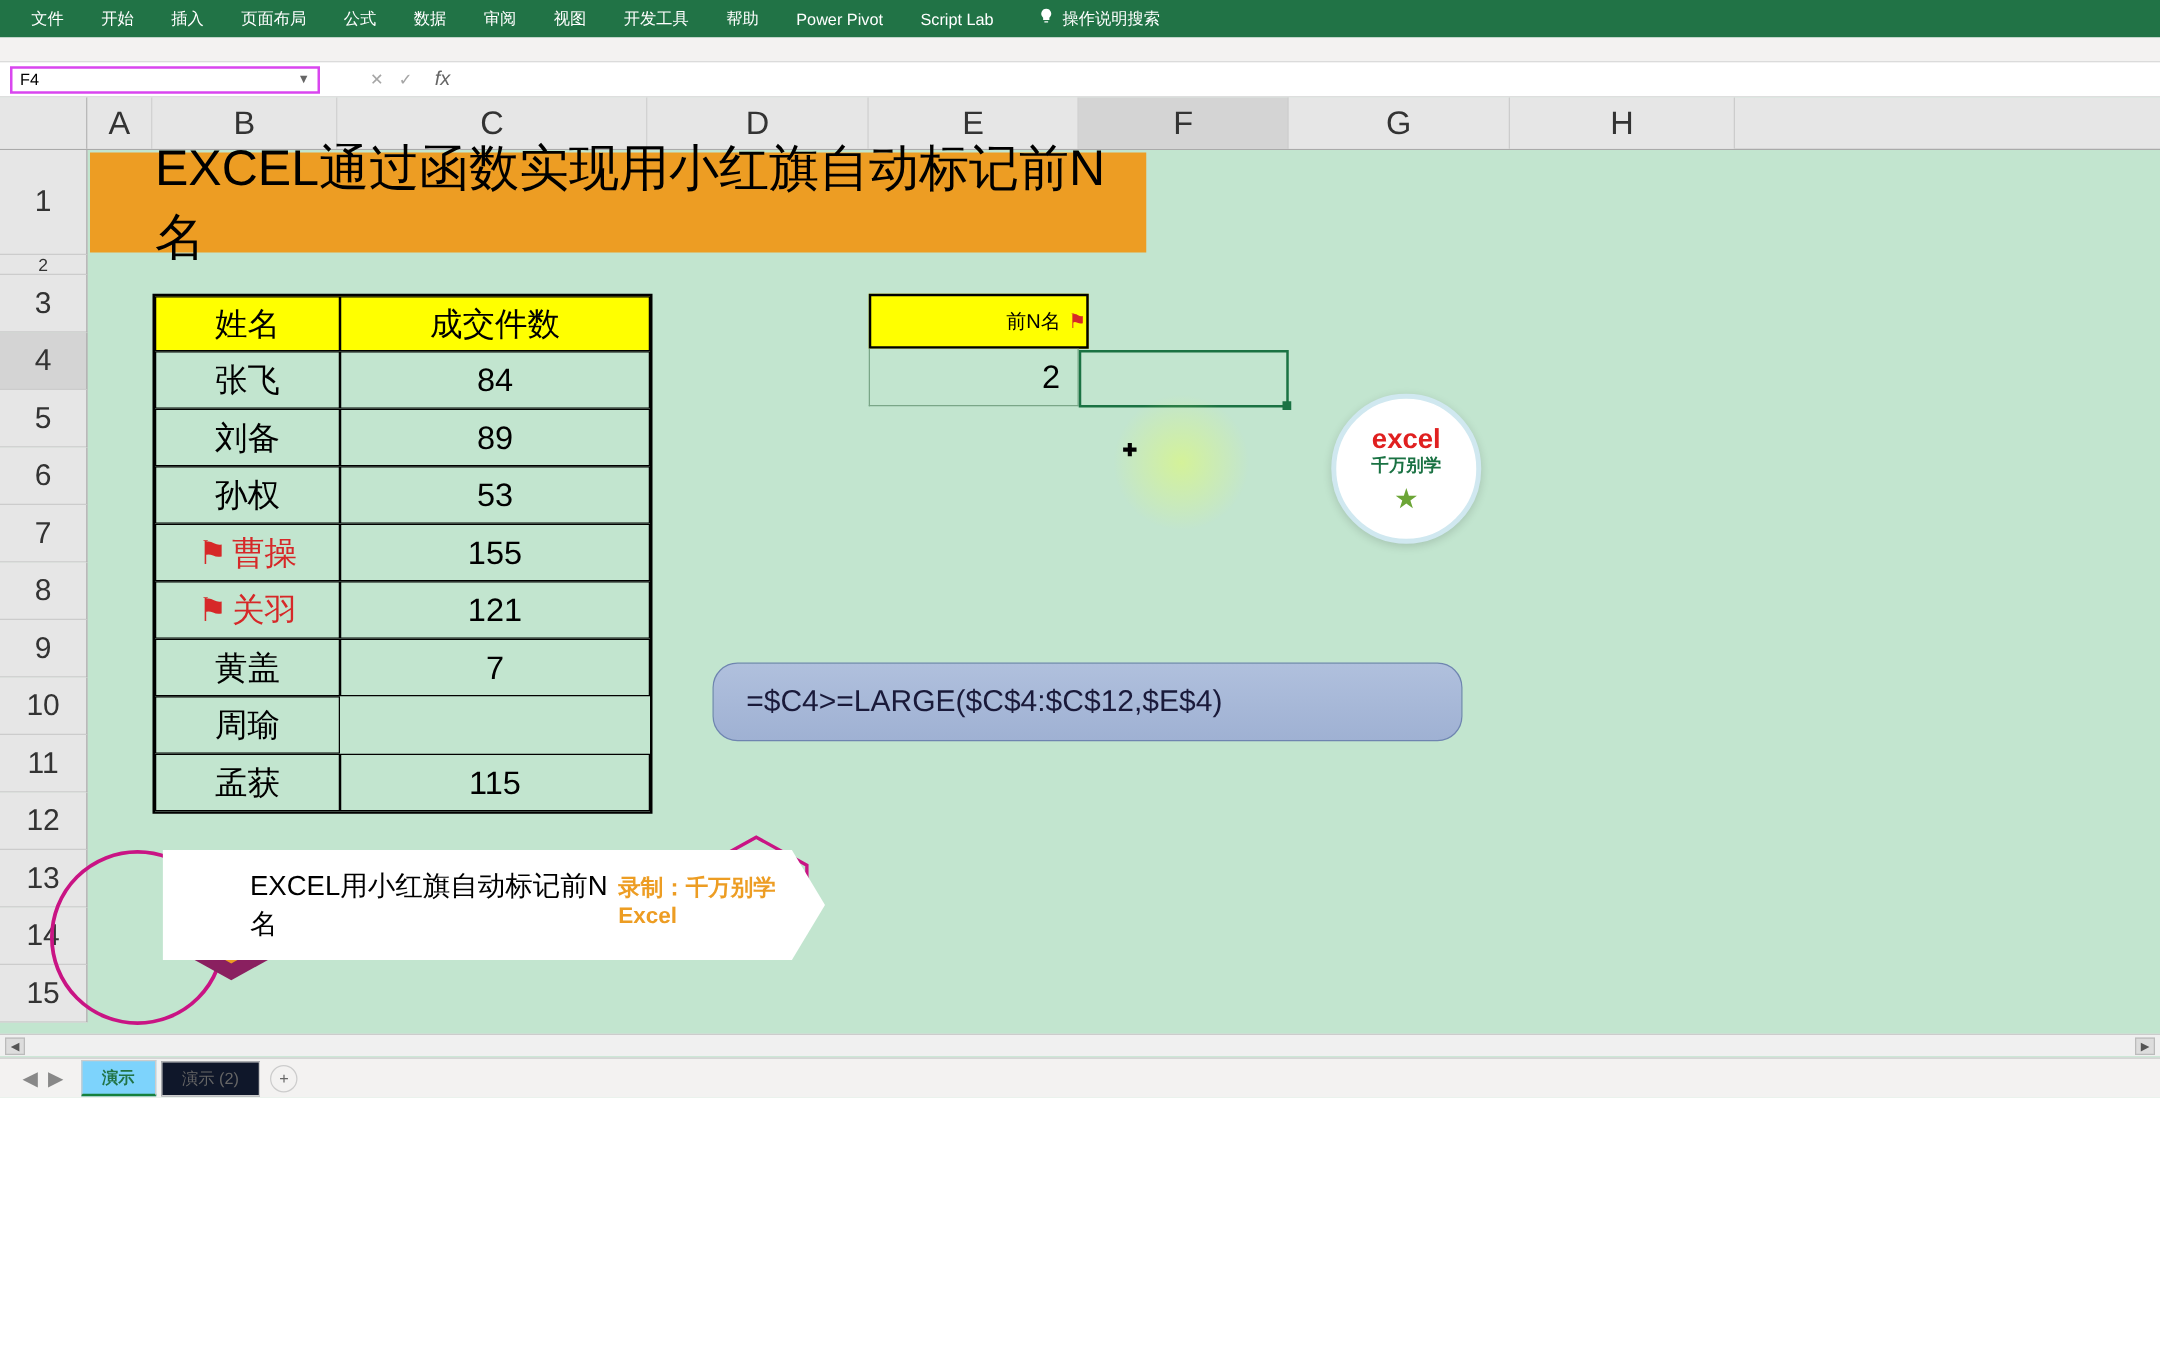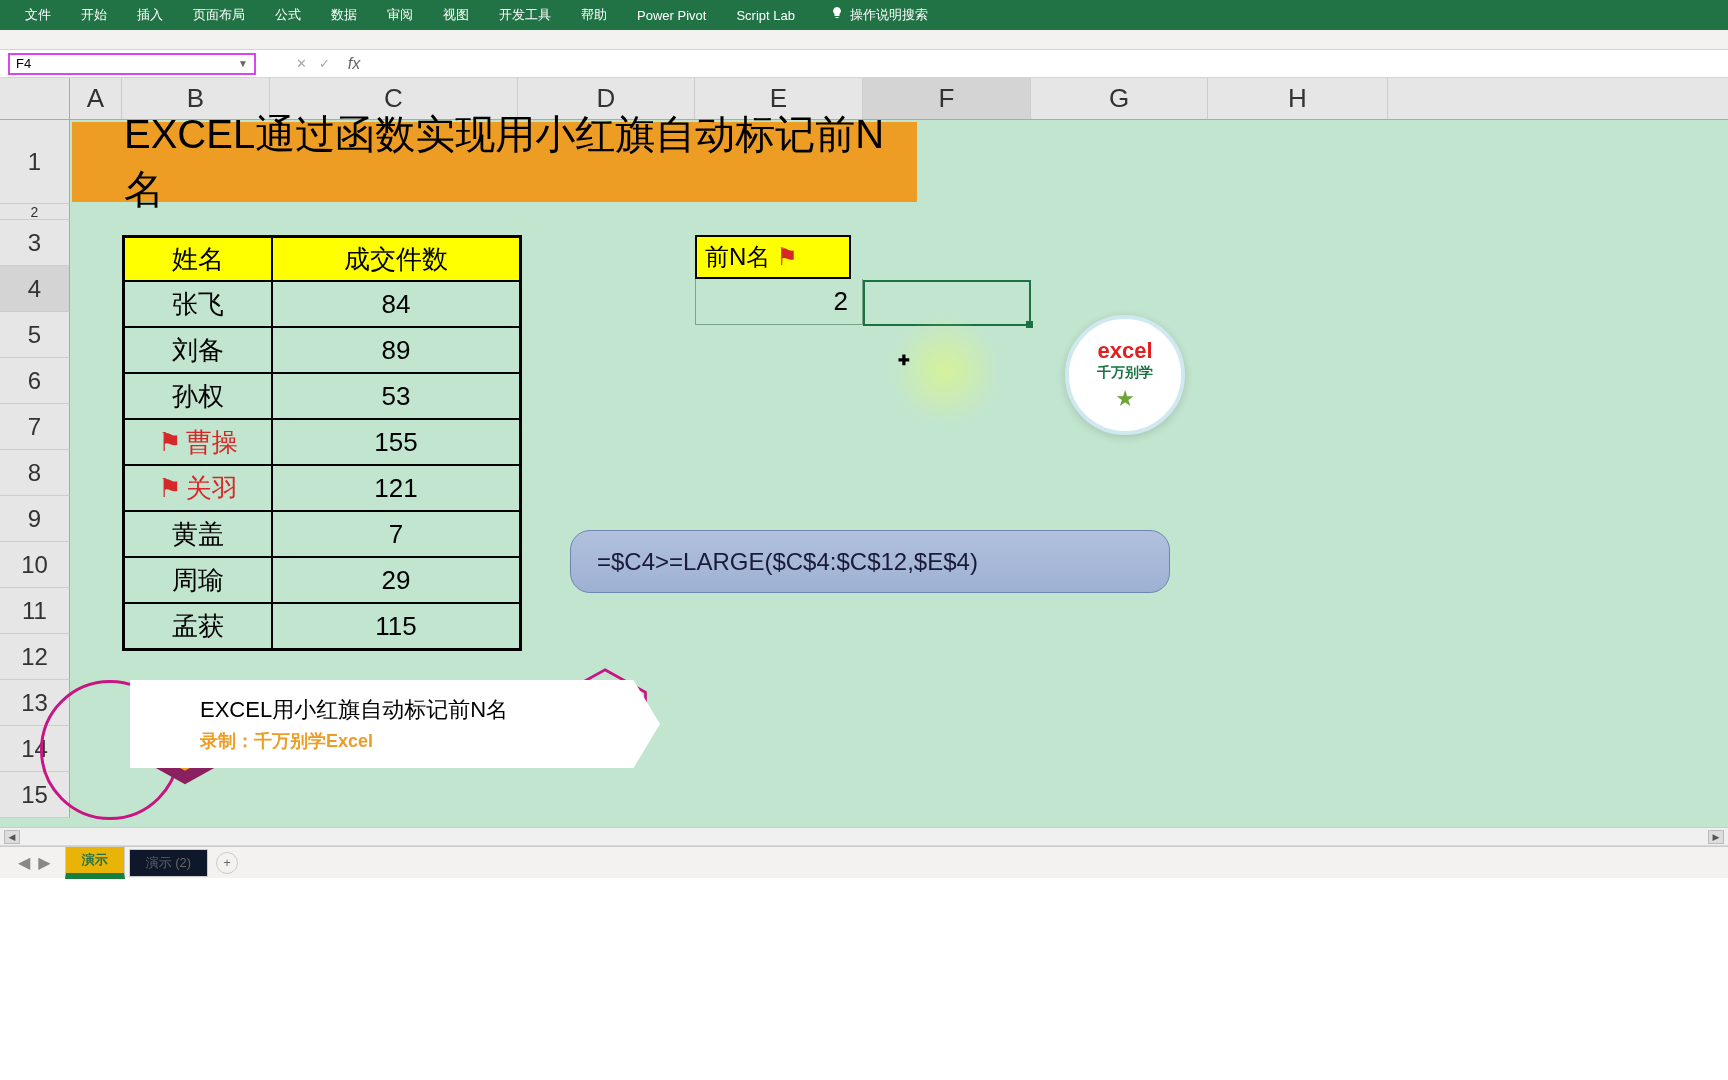--- a/index.html
+++ b/index.html
@@ -39,50 +39,50 @@
     .data-table { position: absolute; left: 52px; top: 115px; border: 2px solid #000; }
     .data-table .tr { display: flex; }
     .data-table .th { background: #ffff00; border: 1px solid #000; display: flex; align-items: center; justify-content: center; font-size: 26px; height: 44px; }
     .data-table .td { border: 1px solid #000; display: flex; align-items: center; justify-content: center; font-size: 26px; height: 46px; background: #c2e5cf; }
     .col-b { width: 148px; }
     .col-c { width: 248px; }
     .flagged { color: #d62828; }
     .flag-icon { margin-right: 4px; }
     
     .param-box { position: absolute; left: 625px; top: 115px; }
-    .param-header { background: #ffff00; border: 2px solid #000; width: 156px; height: 44px; display: flex; align-items: center; padding-left: 8px; font-size: 24px; }
+    .param-header { background: #ffff00; border: 2px solid #000; width: 176px; height: 44px; display: flex; align-items: center; padding-left: 8px; font-size: 16px; justify-content: flex-end; }
     .param-value { border-left: 1px solid #7aa688; border-bottom: 1px solid #7aa688; border-right: 1px solid #7aa688; width: 168px; height: 46px; display: flex; align-items: center; justify-content: flex-end; padding-right: 14px; font-size: 26px; background: #c2e5cf; }
     
     .active-cell { position: absolute; left: 793px; top: 160px; width: 168px; height: 46px; border: 2px solid #1a7243; background: #c2e5cf; }
     .fill-handle { position: absolute; right: -4px; bottom: -4px; width: 7px; height: 7px; background: #1a7243; }
     
     .cursor-glow { position: absolute; left: 820px; top: 195px; width: 110px; height: 110px; border-radius: 50%; background: radial-gradient(circle, rgba(230,255,100,0.5) 0%, rgba(230,255,100,0) 70%); pointer-events: none; }
     .plus-cursor { position: absolute; left: 828px; top: 232px; color: #000; font-size: 14px; font-weight: bold; pointer-events: none; }
     
     .logo-badge { position: absolute; left: 995px; top: 195px; width: 120px; height: 120px; border-radius: 50%; background: #fff; border: 4px solid #d0e8f0; display: flex; flex-direction: column; align-items: center; justify-content: center; box-shadow: 0 2px 8px rgba(0,0,0,0.15); }
     .logo-text1 { color: #e02020; font-size: 22px; font-weight: bold; }
     .logo-text2 { color: #1a7243; font-size: 14px; font-weight: bold; }
     .logo-star { color: #6ca536; font-size: 22px; margin-top: 4px; }
     
     .formula-tip { position: absolute; left: 500px; top: 410px; width: 600px; height: 63px; background: linear-gradient(#b0c0dd, #9fb1d3); border: 1px solid #6f85b0; border-radius: 20px; display: flex; align-items: center; padding-left: 26px; font-size: 24px; color: #1a1a3a; }
     
     .hexagon { position: absolute; width: 90px; height: 104px; }
     .video-caption { position: absolute; left: 60px; top: 560px; width: 530px; height: 88px; background: #fff; display: flex; align-items: center; padding-left: 70px; clip-path: polygon(0 0, 95% 0, 100% 50%, 95% 100%, 0 100%); }
-    .caption-lines { display: flex; flex-direction: column; }
+    .caption-lines { display: flex; flex-direction: row; }
     .caption-title { font-size: 22px; color: #000; }
     .caption-sub { font-size: 18px; color: #ed9d23; font-weight: bold; margin-top: 4px; }
     
     .magenta-circle { position: absolute; left: -30px; top: 560px; width: 140px; height: 140px; border: 3px solid #c91484; border-radius: 50%; }
     .magenta-hex { position: absolute; left: 70px; top: 565px; }
     .outline-hex { position: absolute; left: 490px; top: 545px; }
     
     .sheet-tabs { position: absolute; bottom: 0; left: 0; width: 100%; height: 32px; background: #f3f2f1; border-top: 1px solid #ccc; display: flex; align-items: center; padding-left: 8px; }
     .tab-nav { display: flex; gap: 8px; padding: 0 10px; color: #888; }
     .sheet-tab { padding: 4px 16px; font-size: 13px; border: 1px solid #ccc; background: #fff; cursor: pointer; margin-left: 4px; }
-    .sheet-tab.active { border-bottom: 6px solid #15803d; color: #217346; font-weight: bold; background: #eab308; }
+    .sheet-tab.active { border-bottom: 2px solid #15803d; color: #217346; font-weight: bold; background: #7dd3fc; }
     .sheet-tab.inactive { background: #0f172a; color: #666; }
     .add-sheet { padding: 4px 10px; color: #666; cursor: pointer; border: 1px solid #ccc; border-radius: 50%; margin-left: 8px; font-size: 13px; width: 22px; height: 22px; display: flex; align-items: center; justify-content: center; }
     
     .scroll-h { position: absolute; bottom: 33px; left: 0; width: 100%; height: 18px; background: #f0f0f0; border-top: 1px solid #ccc; display: flex; align-items: center; justify-content: space-between; padding: 0 4px; }
     .scroll-btn { width: 16px; height: 14px; background: #ddd; border: 1px solid #bbb; font-size: 9px; display: flex; align-items: center; justify-content: center; color: #555; cursor: pointer; }
   </style>
 </head>
 <body>
 
 <div class="ribbon-bar">
@@ -187,21 +187,20 @@
               <span>关羽</span>
             </div>
           <div class="td col-c">121</div>
         </div>
         <div class="tr">
           <div class="td col-b">黄盖</div>
           <div class="td col-c">7</div>
         </div>
         <div class="tr">
           <div class="td col-b">周瑜</div>
-          <div class="td col-c">29</div>
         </div>
         <div class="tr">
           <div class="td col-b">孟获</div>
           <div class="td col-c">115</div>
         </div>
       </div>
 
       <div class="param-box">
         <div class="param-header">
           <span>前N名</span>

